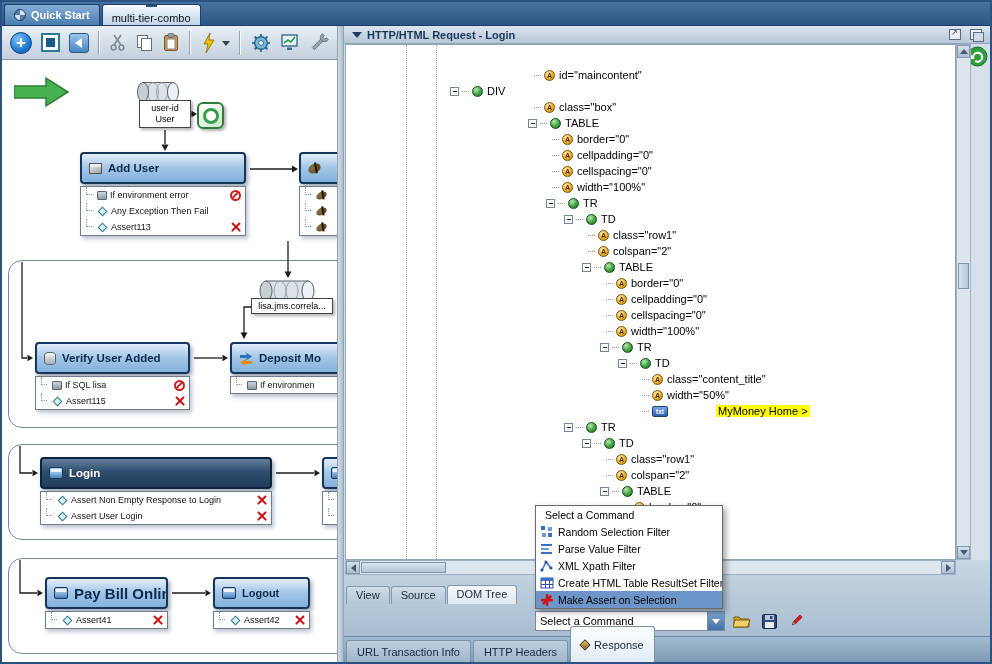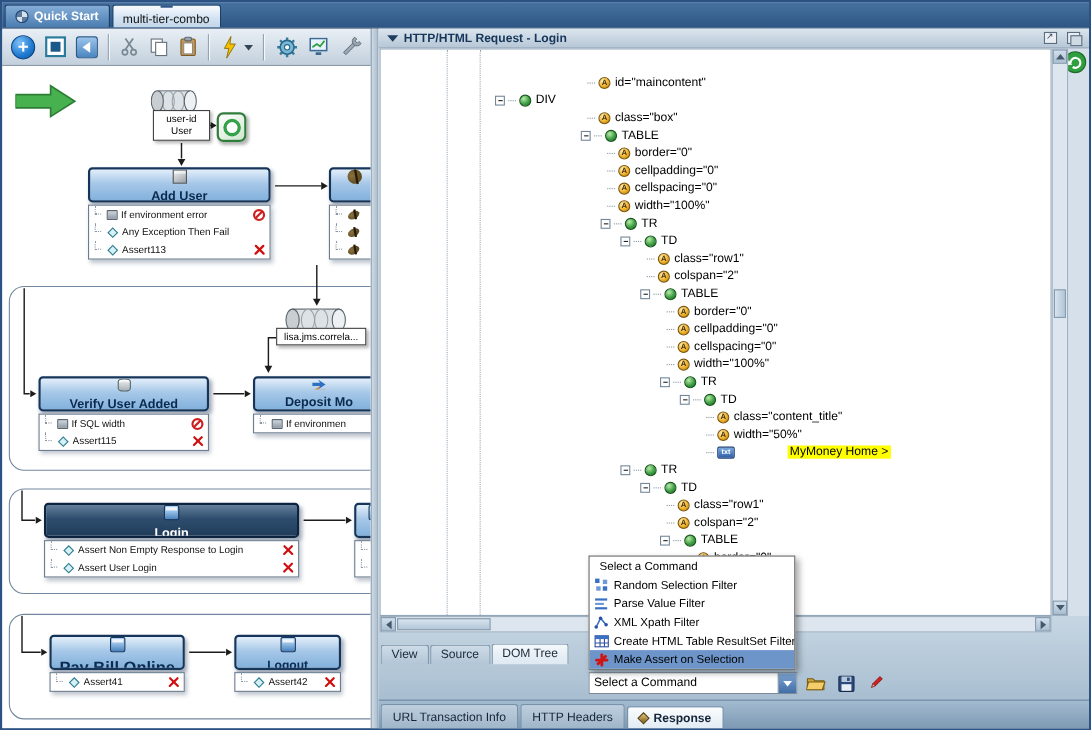--- a/index.html
+++ b/index.html
@@ -44,21 +44,21 @@
 
   .canvas { position:relative; flex:1; background:#fff; overflow:hidden; }
 
   .container-box { position:absolute; border:1.5px solid #7288a0; border-radius:14px; }
 
   .wires { position:absolute; left:0; top:0; pointer-events:none; }
 
   .node { position:absolute; }
   .nhd { height:32px; border:2px solid #15355a; border-radius:4px; display:flex; align-items:center;
     gap:6px; padding:0 7px; font-weight:bold; font-size:11.5px; color:#0b2a4e; white-space:nowrap; overflow:hidden;
-    background:linear-gradient(#e3effa,#a7c8e8 45%,#82b1dc); box-shadow:2px 3px 4px rgba(40,60,90,.45);flex-direction:column; }
+    background:linear-gradient(#e3effa,#a7c8e8 45%,#82b1dc); box-shadow:2px 3px 4px rgba(40,60,90,.45); }
   .nhd.dark { background:linear-gradient(#647f9c,#2e4d6e 45%,#203c5a); color:#fff; border-color:#0d2440; }
   .nlist { margin-top:2px; background:#fff; border:1px solid #6b7d8f; box-shadow:2px 3px 4px rgba(40,60,90,.3);
     font-size:9px; color:#111; }
   .srow { display:flex; align-items:center; gap:3px; height:16px; padding:0 4px; white-space:nowrap; overflow:hidden; }
   .lstub { flex:0 0 6px; width:6px; height:8px; border-left:1px dotted #8a98a6; border-bottom:1px dotted #8a98a6;
     margin:-5px 2px 3px 1px; }
   .sl { flex:1; overflow:hidden; }
 
   .ic-diam { flex:0 0 7px; width:7px; height:7px; border:1.5px solid #2e7d8f; background:#d6f0f5;
     transform:rotate(45deg); margin:0 2px; }
@@ -162,21 +162,21 @@
     background:linear-gradient(#7fa5d2,#426fa8); display:flex; align-items:center; justify-content:center; }
   .combo .btn::after { content:""; border:4px solid transparent; border-top:5px solid #fff; margin-top:5px; }
   .cbtn { display:flex; align-items:center; justify-content:center; width:20px; height:20px; cursor:pointer; }
 
   .btabs { position:absolute; top:610px; left:0; right:0; bottom:0;
     background:linear-gradient(#a3bbd0,#7d9ab4); border-top:1px solid #6c88a2;
     display:flex; align-items:flex-end; gap:2px; padding-left:2px; }
   .btab { height:22px; padding:0 10px; font-size:11px; color:#16263a; display:flex; align-items:center; gap:5px;
     background:linear-gradient(#becfde,#9fb6c9); border:1px solid #7a92a8; border-bottom:none;
     border-radius:3px 3px 0 0; cursor:pointer; }
-  .btab.active { background:linear-gradient(#fbfdfe,#e2ecf4); height:20px;font-weight:bold; }
+  .btab.active { background:linear-gradient(#fbfdfe,#e2ecf4); height:36px; }
   .resp-di { width:8px; height:8px; transform:rotate(45deg);
     background:linear-gradient(135deg,#e8c878,#7a5a18); border:1px solid #503a08; }
 
   .popup { position:absolute; left:191px; top:479px; width:188px; background:#fff;
     border:1px solid #6a6a6a; box-shadow:3px 3px 6px rgba(0,0,0,.35); z-index:50; }
   .mrow { height:17px; display:flex; align-items:center; gap:4px; padding:0 3px;
     font-size:10.5px; white-space:nowrap; overflow:hidden; color:#000; cursor:pointer; }
   .mrow.sel { background:#6d95c9; }
   .mic { flex:0 0 15px; width:15px; height:14px; display:inline-flex; align-items:center; justify-content:center; }
   .mic.empty { flex:0 0 2px; width:2px; }
@@ -381,21 +381,21 @@
 
         <div class="node" style="left:33px;top:282px;width:155px;">
           <div class="nhd">
               <span class="ic-db"></span>
               <span>Verify User Added</span>
             </div>
           <div class="nlist">
             <div class="srow">
                 <span class="lstub"></span>
                 <span class="ic-env"></span>
-                <span class="sl">If SQL width</span>
+                <span class="sl">If SQL lisa</span>
                 <span class="ic-no"></span>
               </div>
             <div class="srow">
                 <span class="lstub"></span>
                 <span class="ic-diam"></span>
                 <span class="sl">Assert115</span>
                 <span class="ic-x"></span>
               </div>
           </div>
         </div>

